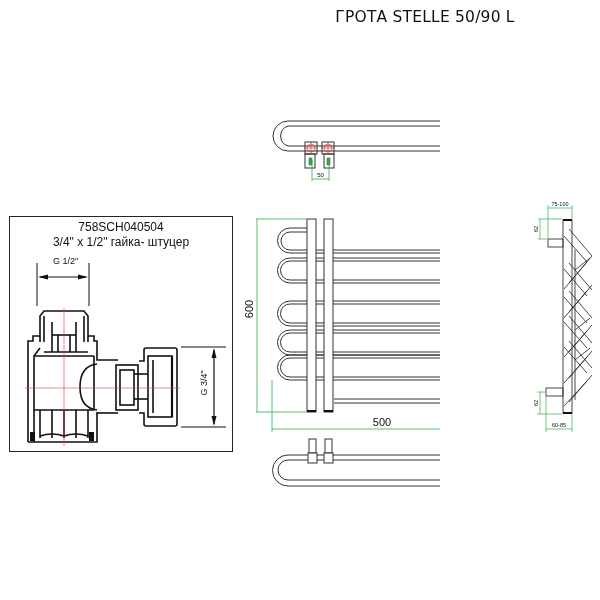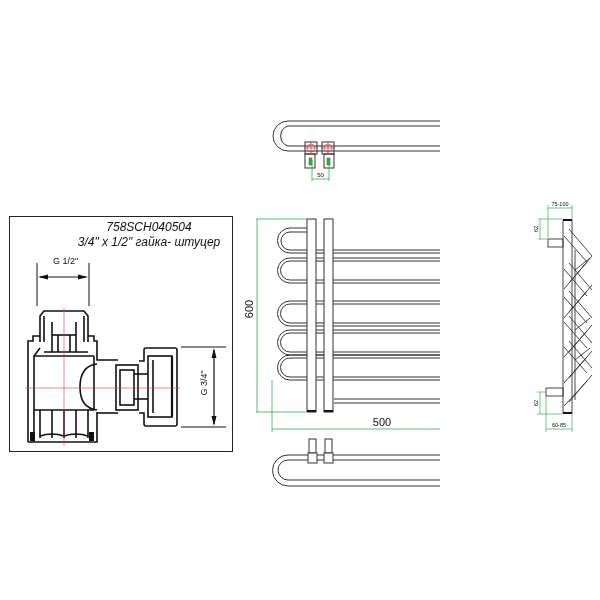--- a/index.html
+++ b/index.html
@@ -1,27 +1,28 @@
 <!DOCTYPE html>
 <html><head>
 <meta charset="utf-8">
 <style>
   html, body { margin:0; padding:0; background:#ffffff; }
   body { width:600px; height:600px; position:relative; overflow:hidden; font-family:"Liberation Sans", sans-serif; }
   .title { position:absolute; left:250px; top:6px; width:350px; text-align:center; font-family:"DejaVu Sans", sans-serif; font-size:15.5px; line-height:22px; color:#111; letter-spacing:0.2px; }
   svg.full { position:absolute; left:0; top:0; }
   .inset-box { position:absolute; left:9px; top:216px; width:224px; height:236px; border:1.5px solid #1c2340; box-sizing:border-box; }
-  .inset-title { position:absolute; left:9px; top:220px; width:224px; text-align:center; font-style:italic; font-size:12px; line-height:15px; color:#111;padding-left:28px; }
+  .inset-title { position:absolute; left:9px; top:220px; width:224px; text-align:center; font-size:12px; line-height:15px; color:#111; }
   .label { position:absolute; font-size:9px; color:#111; white-space:nowrap; }
   .rot { transform-origin:center center; transform:rotate(-90deg); }
 </style>
 </head>
 <body>
 
 <div class="title">
+  <div>ГРОТА STELLE 50/90 L</div>
 </div>
 
 <div class="inset-box"></div>
 <div class="inset-title">
   <div>758SCH040504</div>
   <div>3/4" x 1/2" гайка- штуцер</div>
 </div>
 <div class="label" style="left:53px;top:256px;">G 1/2"</div>
 <div class="label rot" style="left:189px;top:378px;width:30px;text-align:center;">G 3/4"</div>
 

